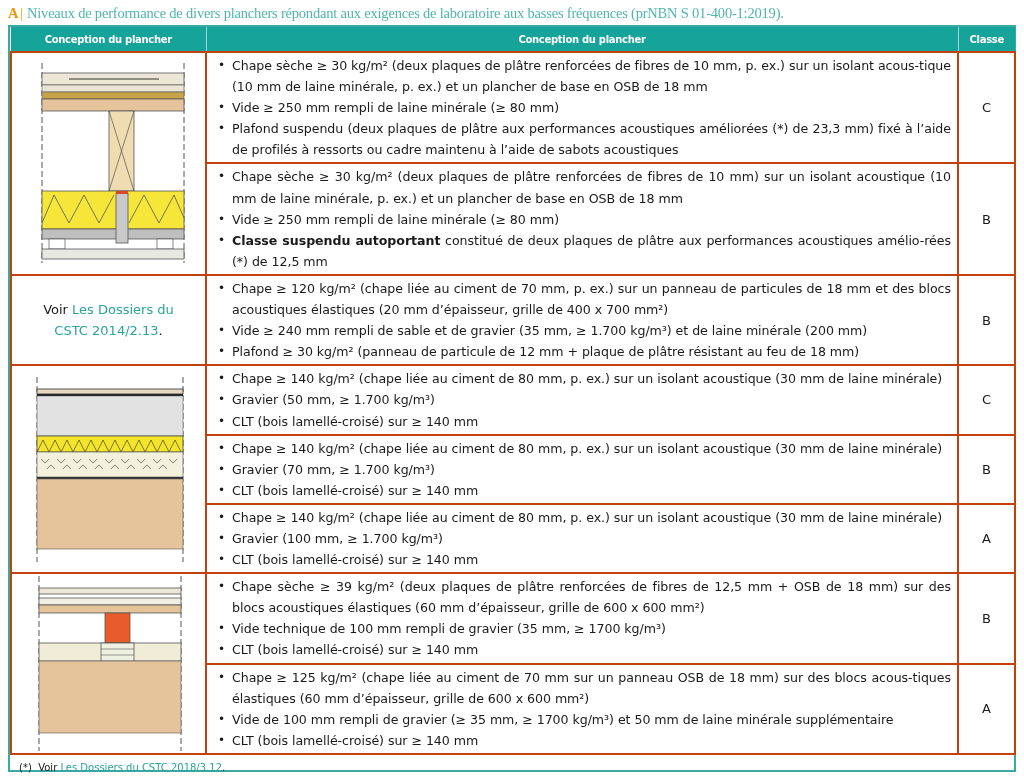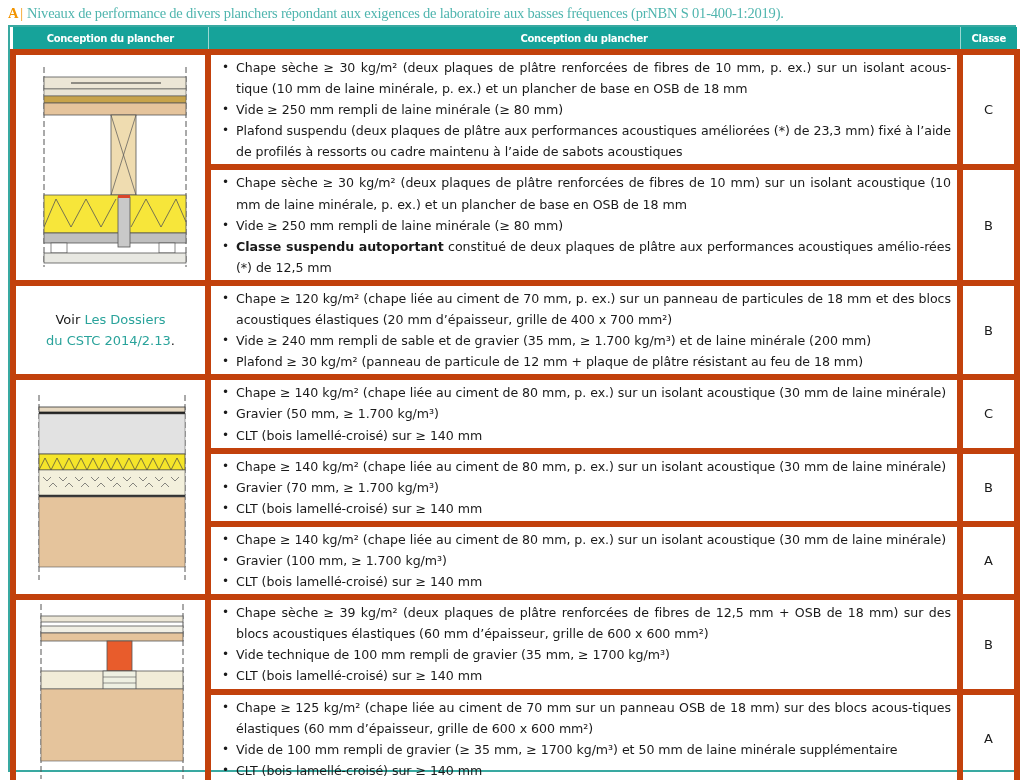--- a/index.html
+++ b/index.html
@@ -21,21 +21,21 @@
   table { width: 100%; border-collapse: collapse; table-layout: fixed; }
   col.c1 { width: 195px; }
   col.c2 { width: 752px; }
   col.c3 { width: 57px; }
   thead th {
     background: #16a39a; color: #fff; font-weight: bold; font-size: 10px; height: 25px;
     font-family: "DejaVu Sans", sans-serif; letter-spacing: -0.3px;
     border-right: 1px solid #9bd8d3;
   }
   thead th:last-child { border-right: none; }
-  td { border: 6px solid #c2410c; vertical-align: middle; }
+  td { border: 2px solid #c2410c; vertical-align: middle; }
   td.design { text-align: center; padding: 0; }
   td.desc { padding: 2px 6px 2px 8px; }
   td.classe { text-align: center; font-size: 13px; }
   ul { list-style: none; }
   li {
     font-size: 12.6px; line-height: 21.1px; position: relative; padding-left: 17px;
     letter-spacing: -0.05px; text-align: justify;
   }
   li::before {
     content: "\2022"; position: absolute; left: 3px; top: 0; font-size: 12px;

